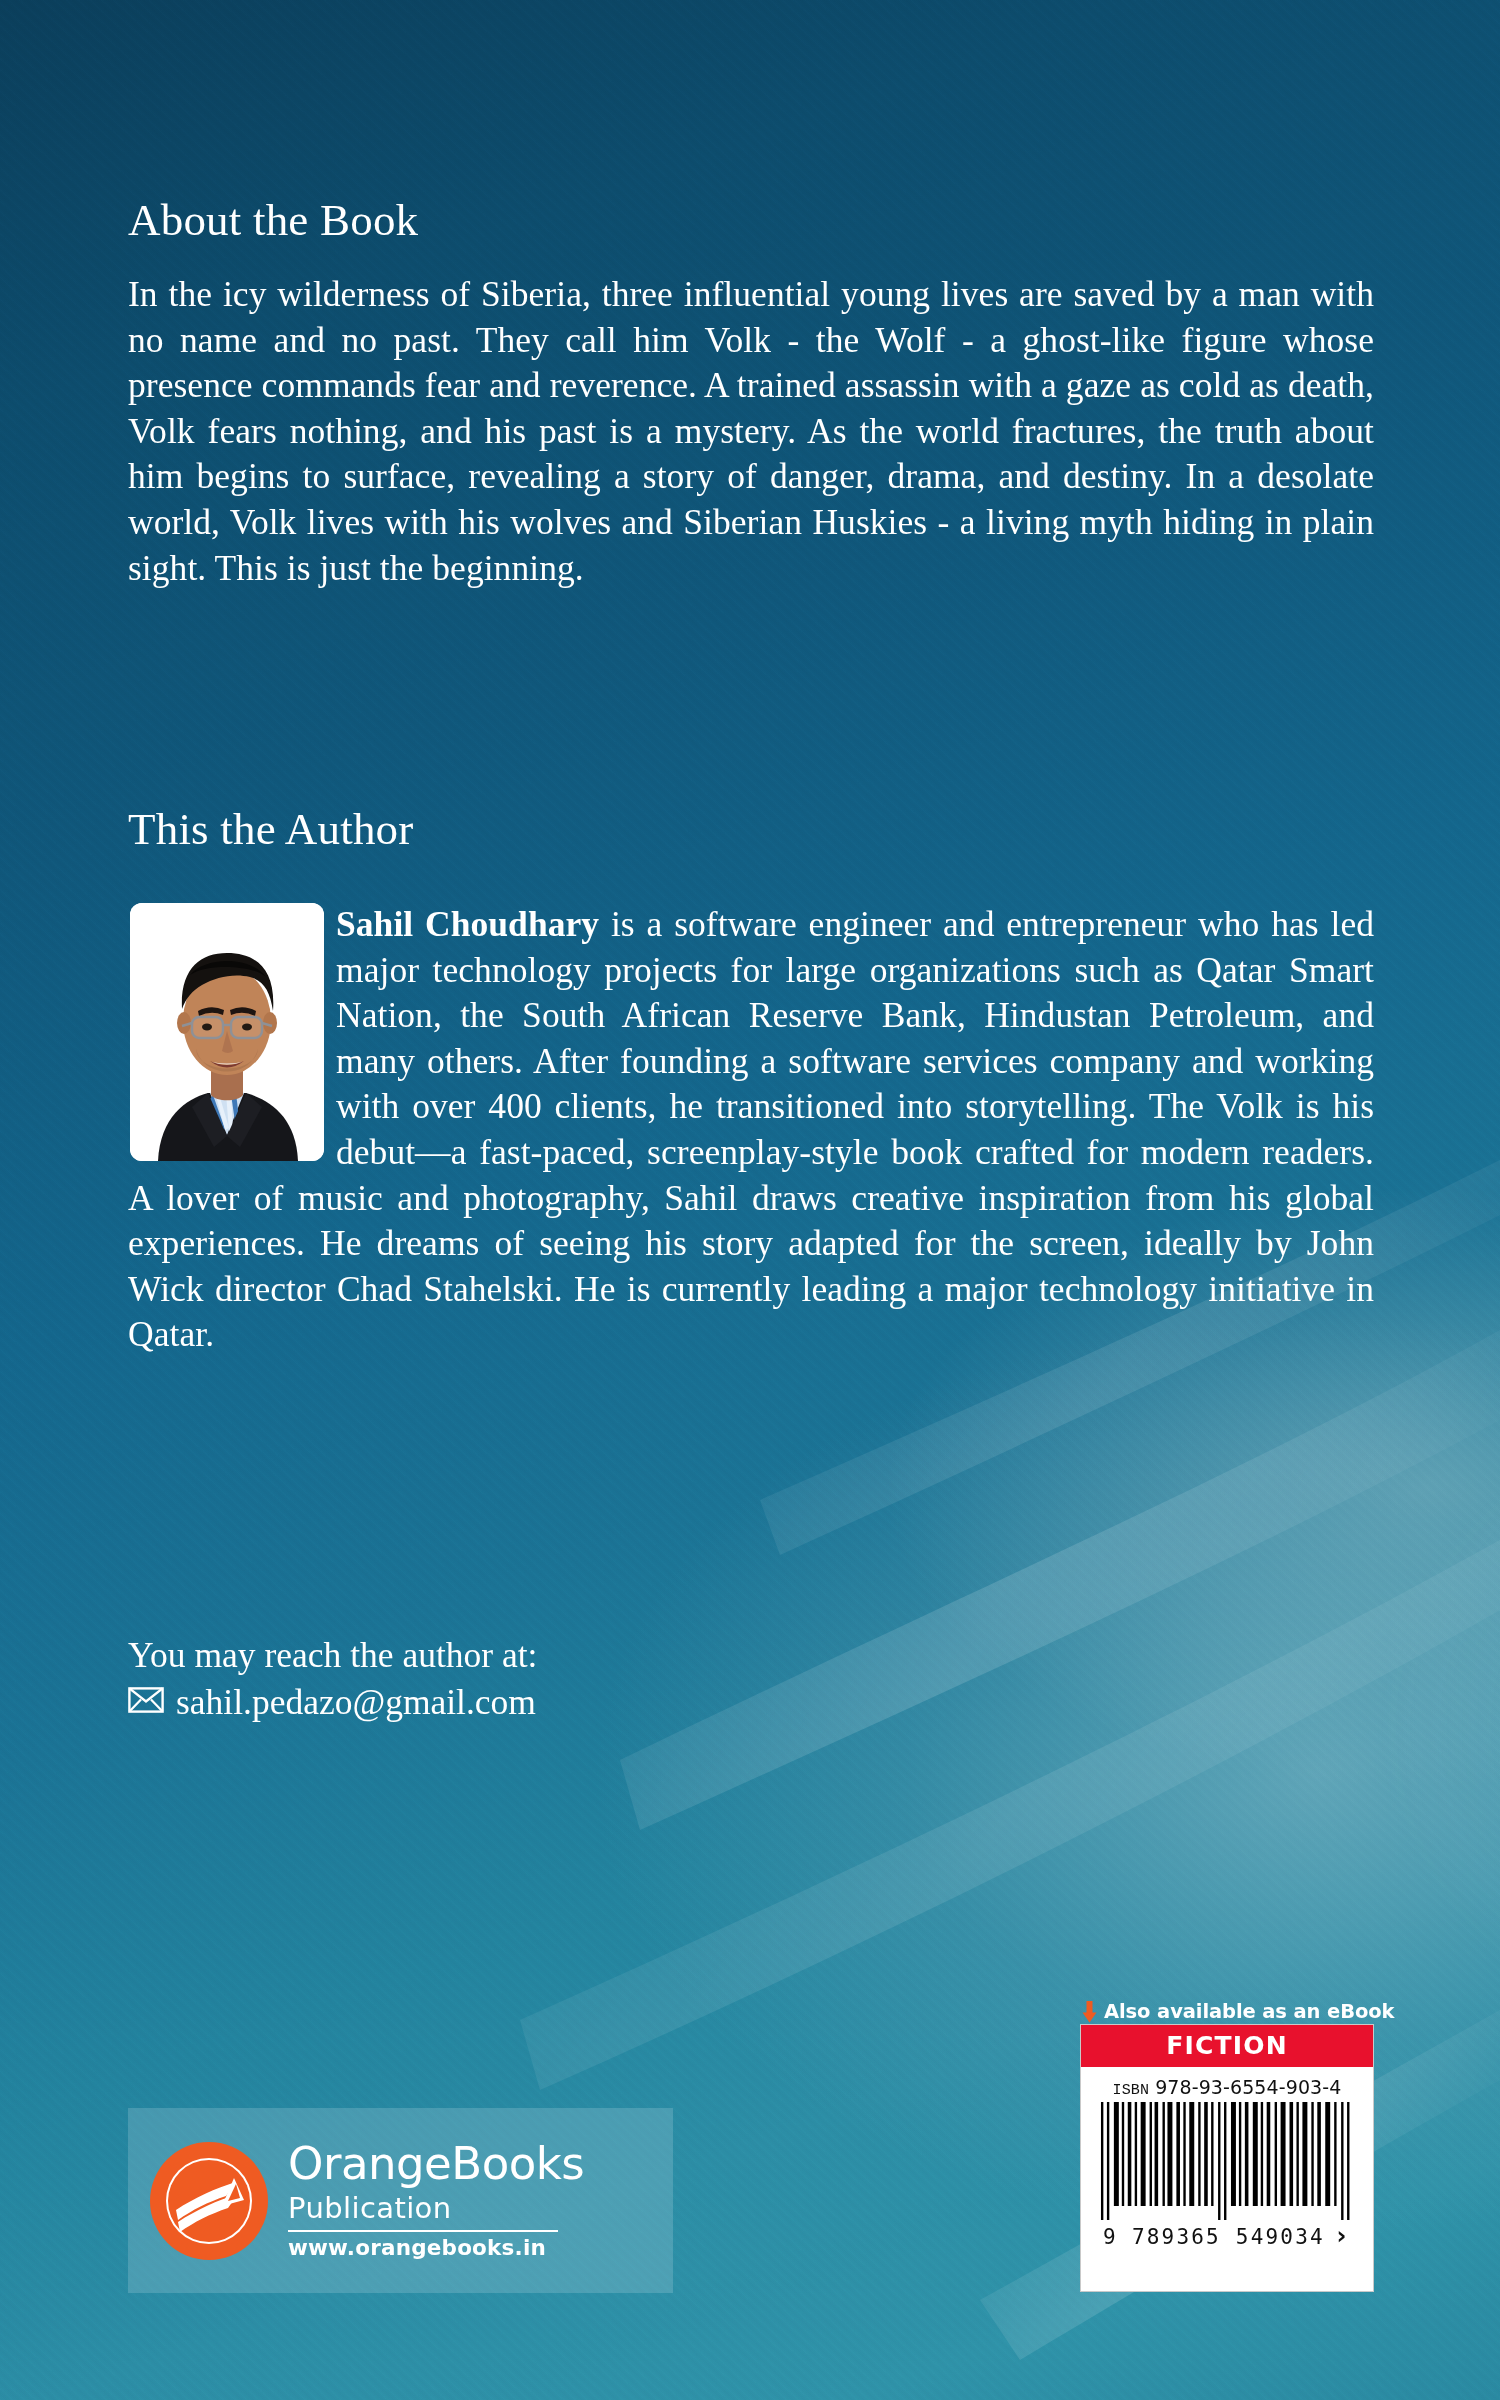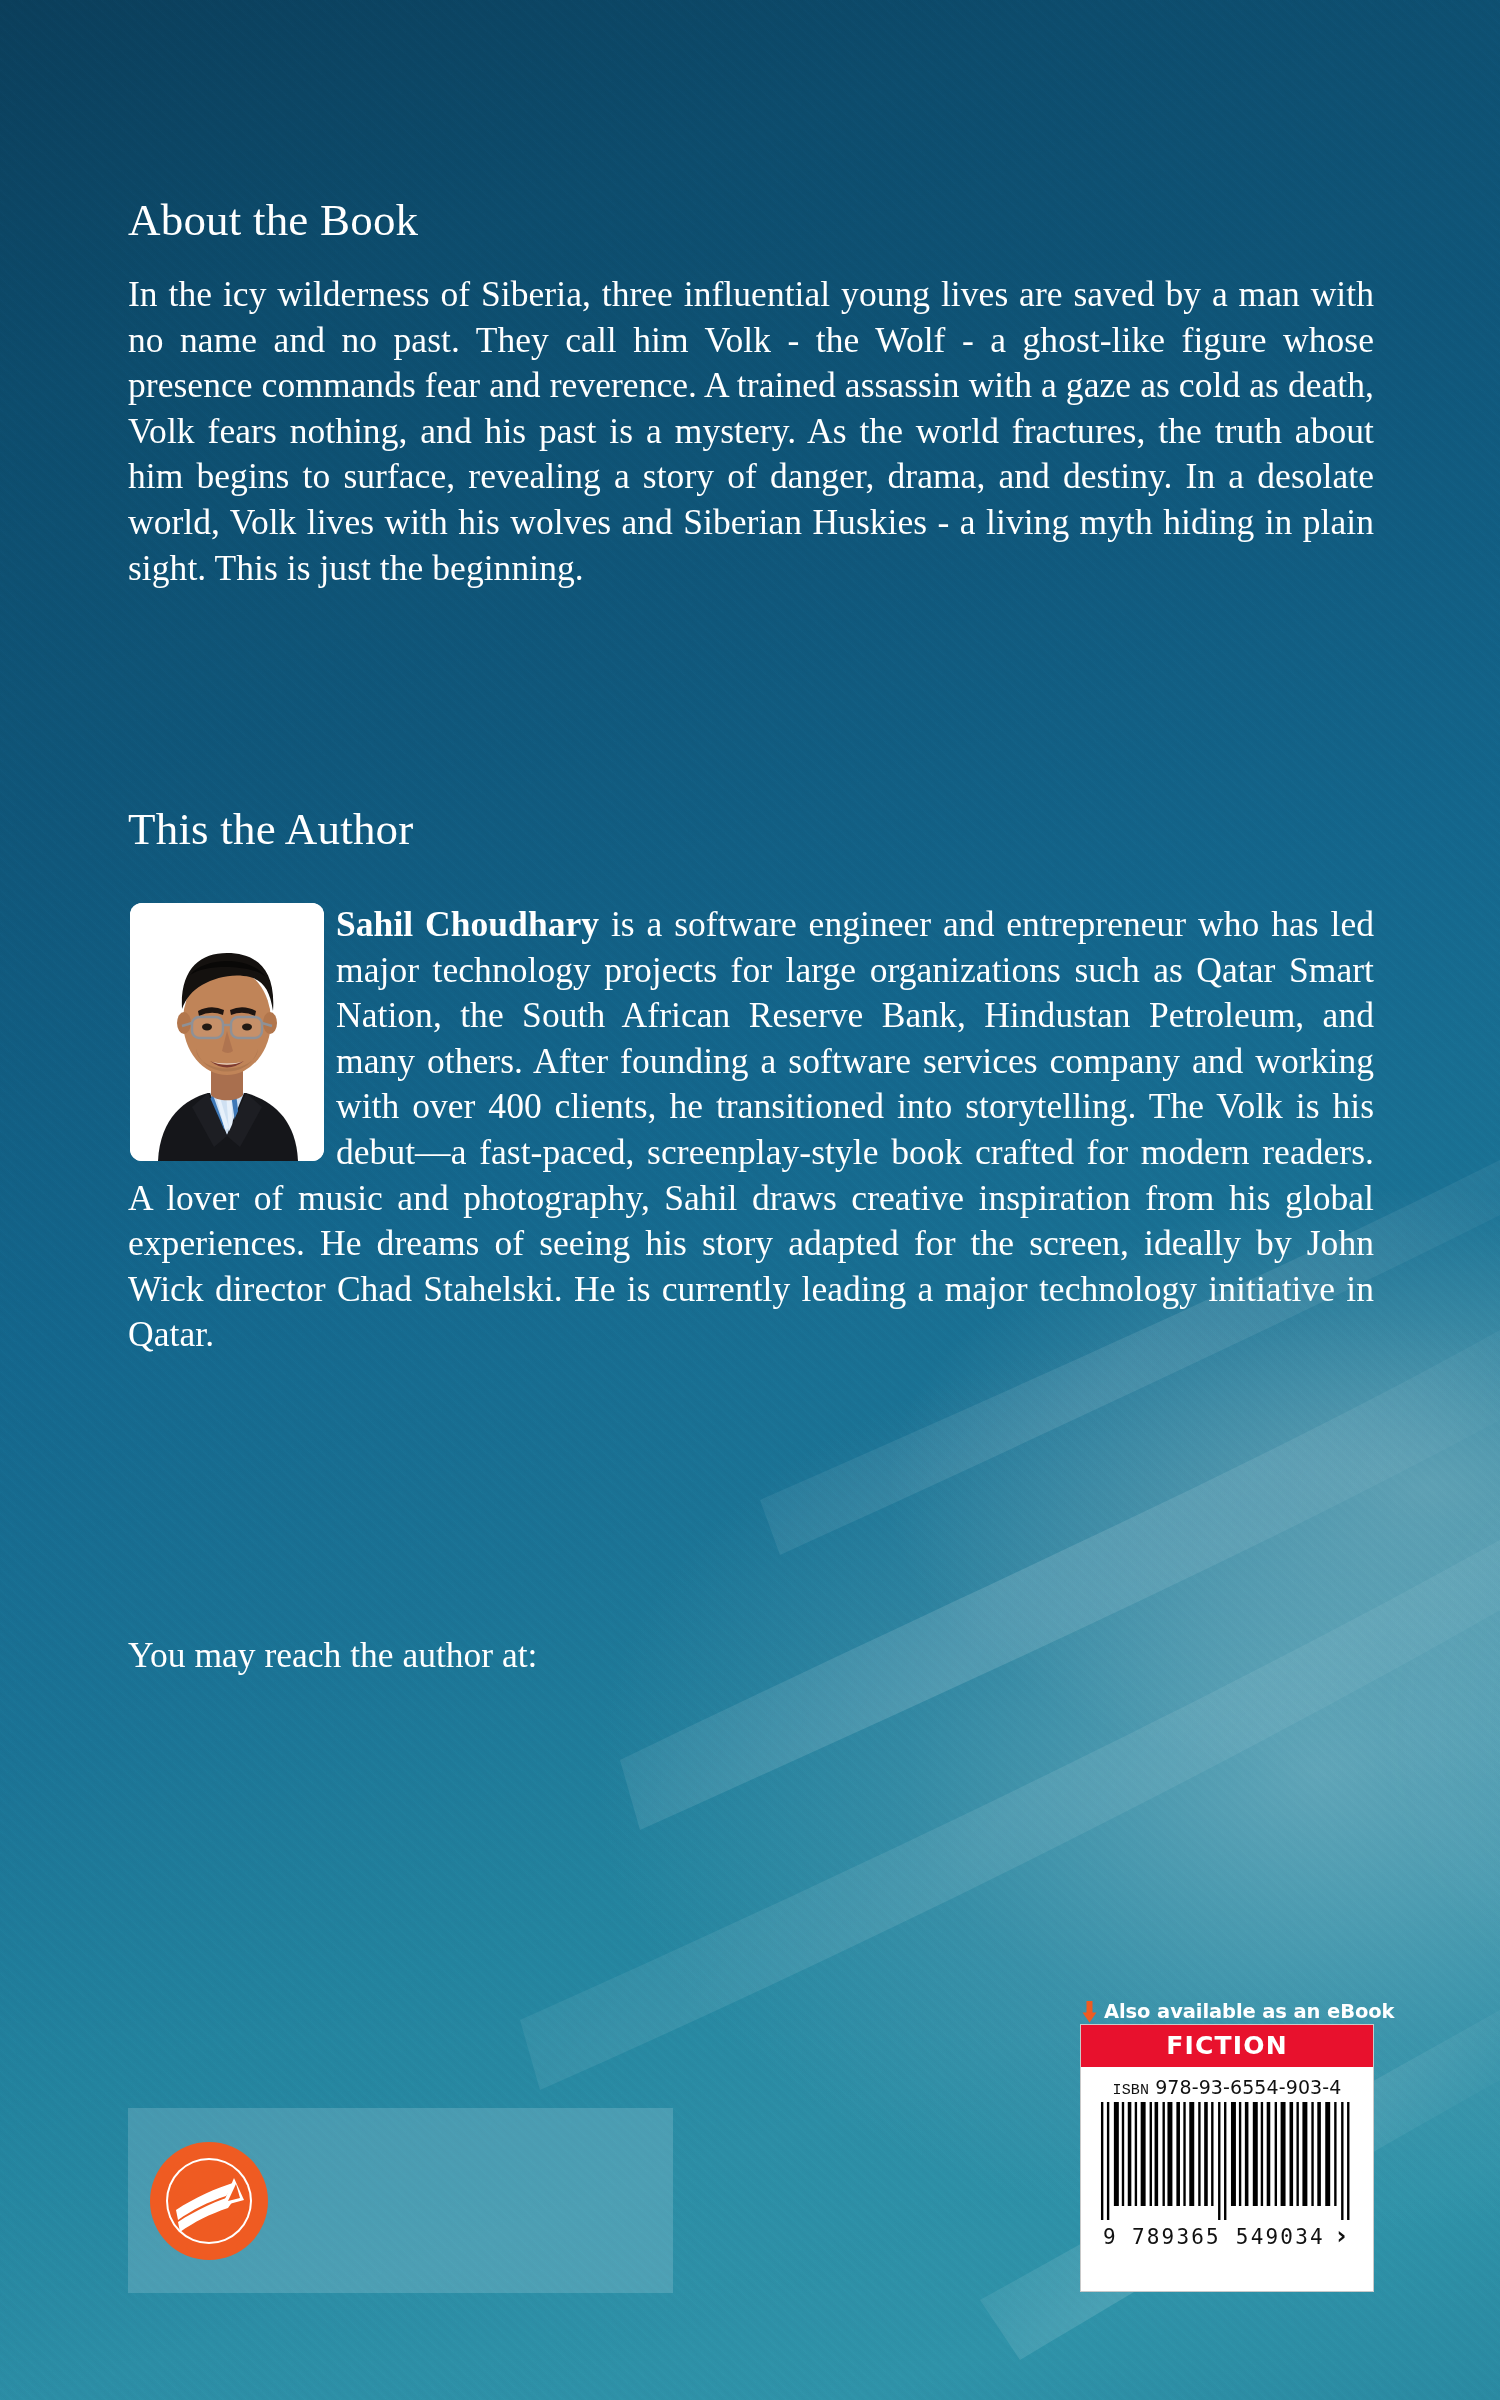--- a/index.html
+++ b/index.html
@@ -303,33 +303,48 @@
         <path d="M66,146 C74,176 120,176 128,146 C126,172 68,172 66,146 Z" fill="#8f6042" opacity="0.35"></path>
       </svg>
     </div>
 
     <p class="body-text" id="about-author-text">
       <span class="photo-float"></span><b>Sahil Choudhary</b><span> is a software engineer and entrepreneur who has led major technology projects for large organizations such as Qatar Smart Nation, the South African Reserve Bank, Hindustan Petroleum, and many others. After founding a software services company and working with over 400 clients, he transitioned into storytelling. The Volk is his debut—a fast-paced, screenplay-style book crafted for modern readers. A lover of music and photography, Sahil draws creative inspiration from his global experiences. He dreams of seeing his story adapted for the screen, ideally by John Wick director Chad Stahelski. He is currently leading a major technology initiative in Qatar.</span>
     </p>
 
     <div id="contact-block">
       <div id="contact-line1">You may reach the author at:</div>
+      <div id="contact-line2">
+        <span class="mail-glyph">
+          <svg width="36" height="26" viewBox="0 0 36 26">
+            <rect x="1.4" y="1.4" width="33.2" height="23.2" fill="none" stroke="#ffffff" stroke-width="2.4"></rect>
+            <path d="M1.4,1.4 L18,14.5 L34.6,1.4" fill="none" stroke="#ffffff" stroke-width="2.4"></path>
+            <path d="M1.4,24.6 L13,12.5 M34.6,24.6 L23,12.5" fill="none" stroke="#ffffff" stroke-width="2.2"></path>
+          </svg>
+        </span>
+        <span>sahil.pedazo@gmail.com</span>
+      </div>
     </div>
 
     <div id="publisher-panel">
       <div id="pub-mark">
         <svg viewBox="0 0 122 122" width="122" height="122">
           <circle cx="61" cy="61" r="59" fill="#ef5b22"></circle>
           <circle cx="61" cy="61" r="43" fill="#ffffff"></circle>
           <path d="M61,20 a41,41 0 0 1 0,82 a41,41 0 0 1 0,-82 Z" fill="#ef5b22"></path>
           <path d="M28,70 C46,58 68,48 88,42 L78,56 C60,62 44,70 30,80 Z" fill="#ffffff"></path>
           <path d="M30,82 C48,70 70,60 90,54 L80,68 C62,74 46,82 32,92 Z" fill="#ffffff"></path>
           <path d="M86,38 L96,60 L74,66 Z" fill="#ffffff"></path>
           <path d="M88,44 L92,58 L80,61 Z" fill="#ef5b22"></path>
         </svg>
+      </div>
+      <div id="pub-textblock">
+        <span id="pub-name">OrangeBooks</span>
+        <span id="pub-sub">Publication</span>
+        <span id="pub-url">www.orangebooks.in</span>
       </div>
     </div>
 
     <div id="ebook-note">
       <span>
         <svg class="dl-arrow" viewBox="0 0 15 22">
           <rect x="4.5" y="0" width="6" height="12" fill="#ef5b22"></rect>
           <path d="M0.5,11.5 L14.5,11.5 L7.5,21.5 Z" fill="#ef5b22"></path>
         </svg>
       </span>

